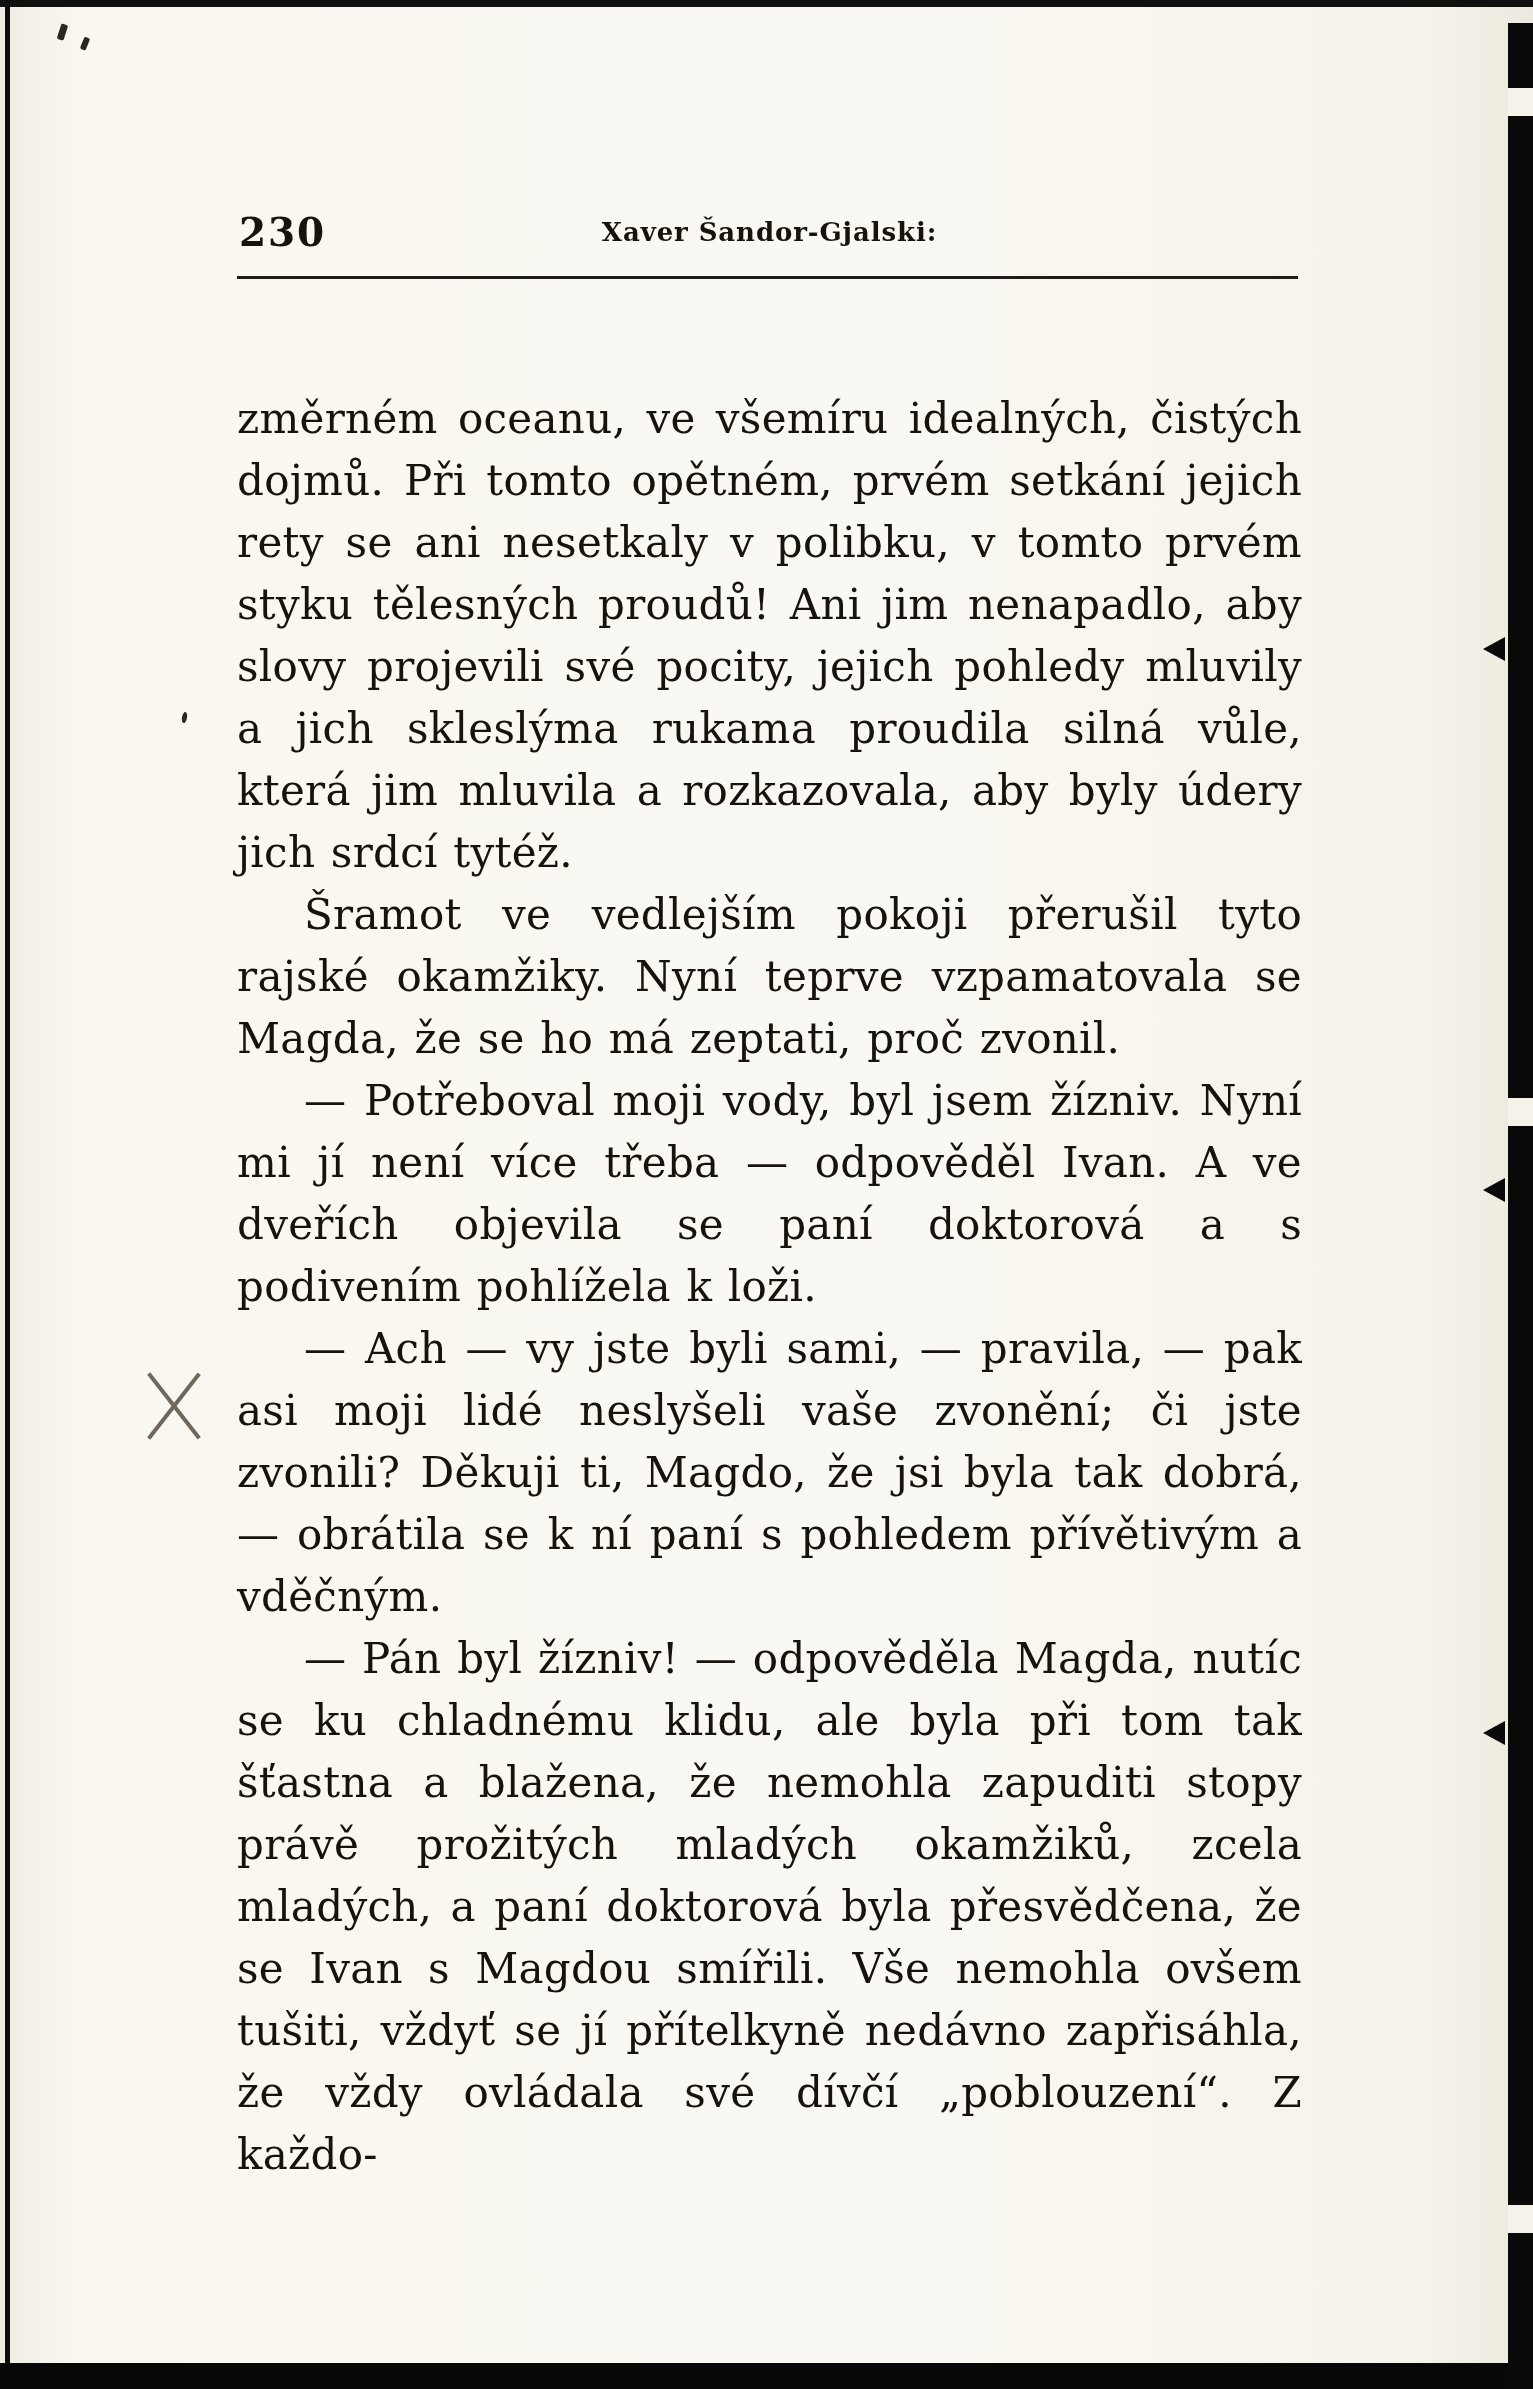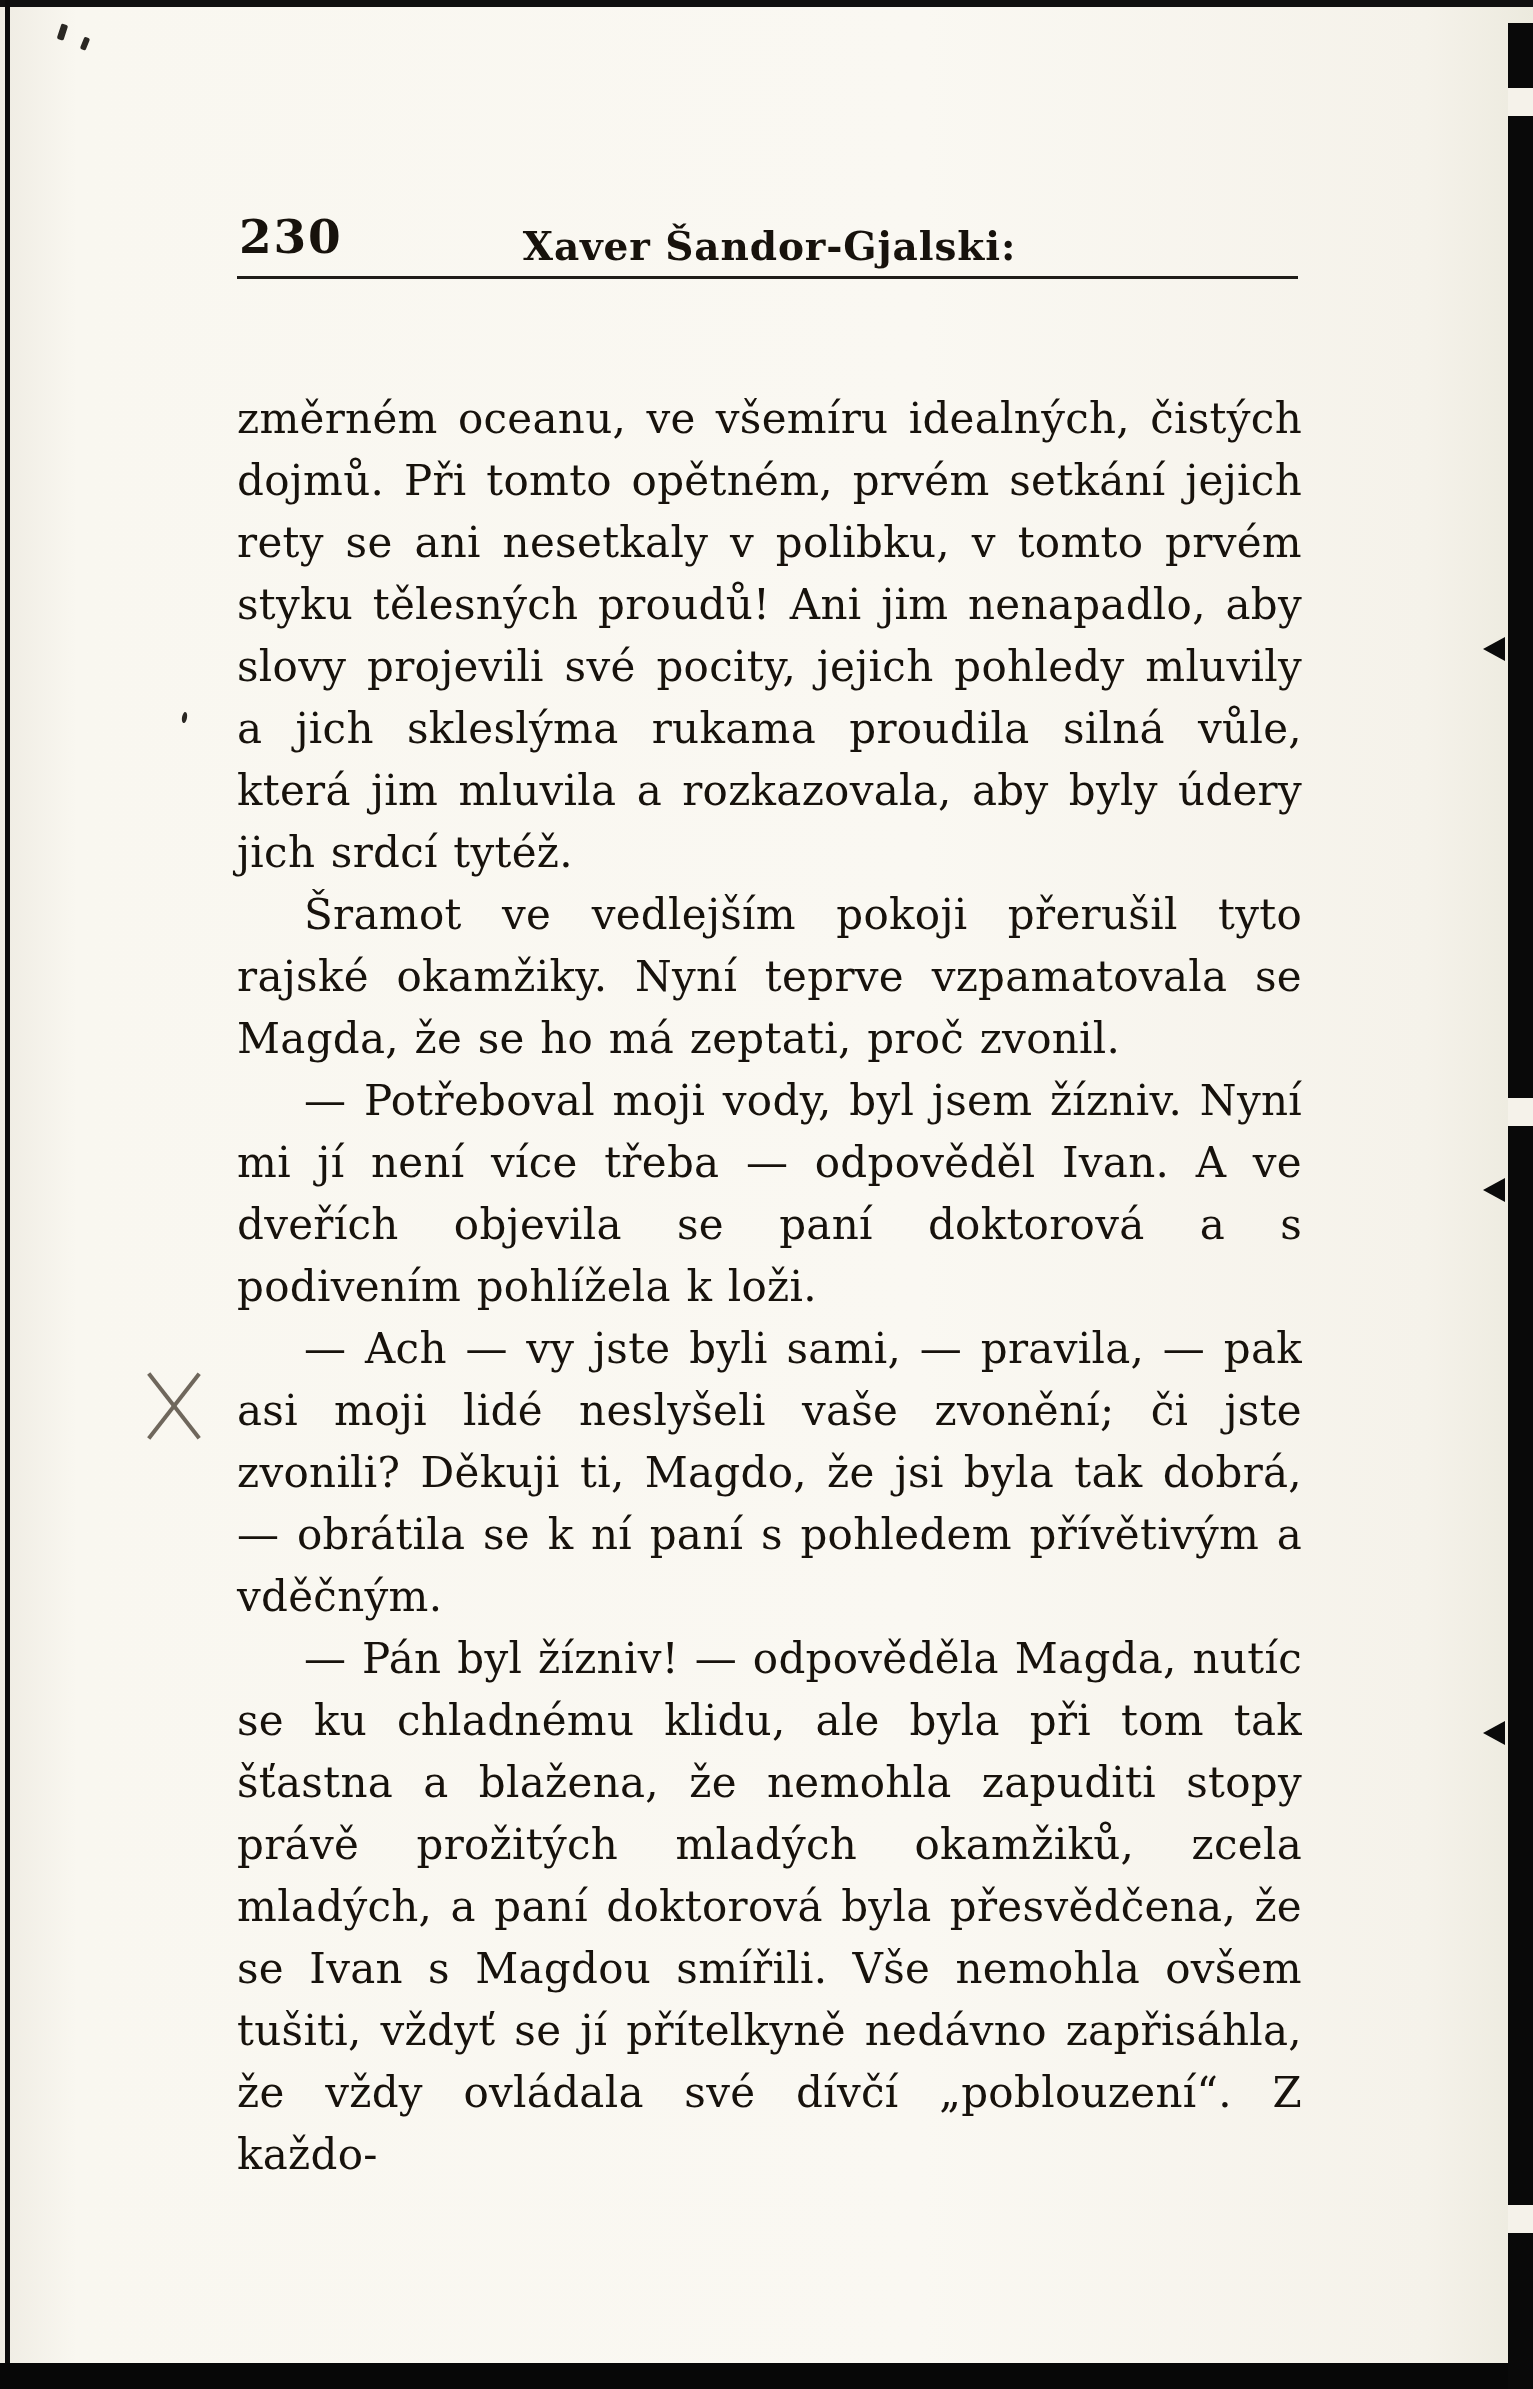--- a/index.html
+++ b/index.html
@@ -80,26 +80,26 @@
     top: 209px;
     width: 1065px;
     color: #17120c;
   }
   .header-row {
     position: relative;
     height: 59px;
   }
   .page-number {
     position: absolute; left: 1.9px; top: 0;
-    font-size: 47px; font-weight: bold; letter-spacing: 1.9px;
+    font-size: 39px; font-weight: bold; letter-spacing: 1.9px;
   }
   .running-title {
-    position: absolute; left: 50%; top: 14px;
+    position: absolute; left: 50%; top: 8px;
     transform: translateX(-50%);
-    font-size: 39px; font-weight: bold; letter-spacing: 0.9px;
+    font-size: 26px; font-weight: bold; letter-spacing: 0.9px;
     white-space: nowrap;
     text-align: center;
   }
   .header-rule {
     position: absolute; top: 67px; left: 0; right: 3.7px;
     height: 0;
     border: none;
     border-top: 3.7px solid #201d19;
     margin: 0;
   }

